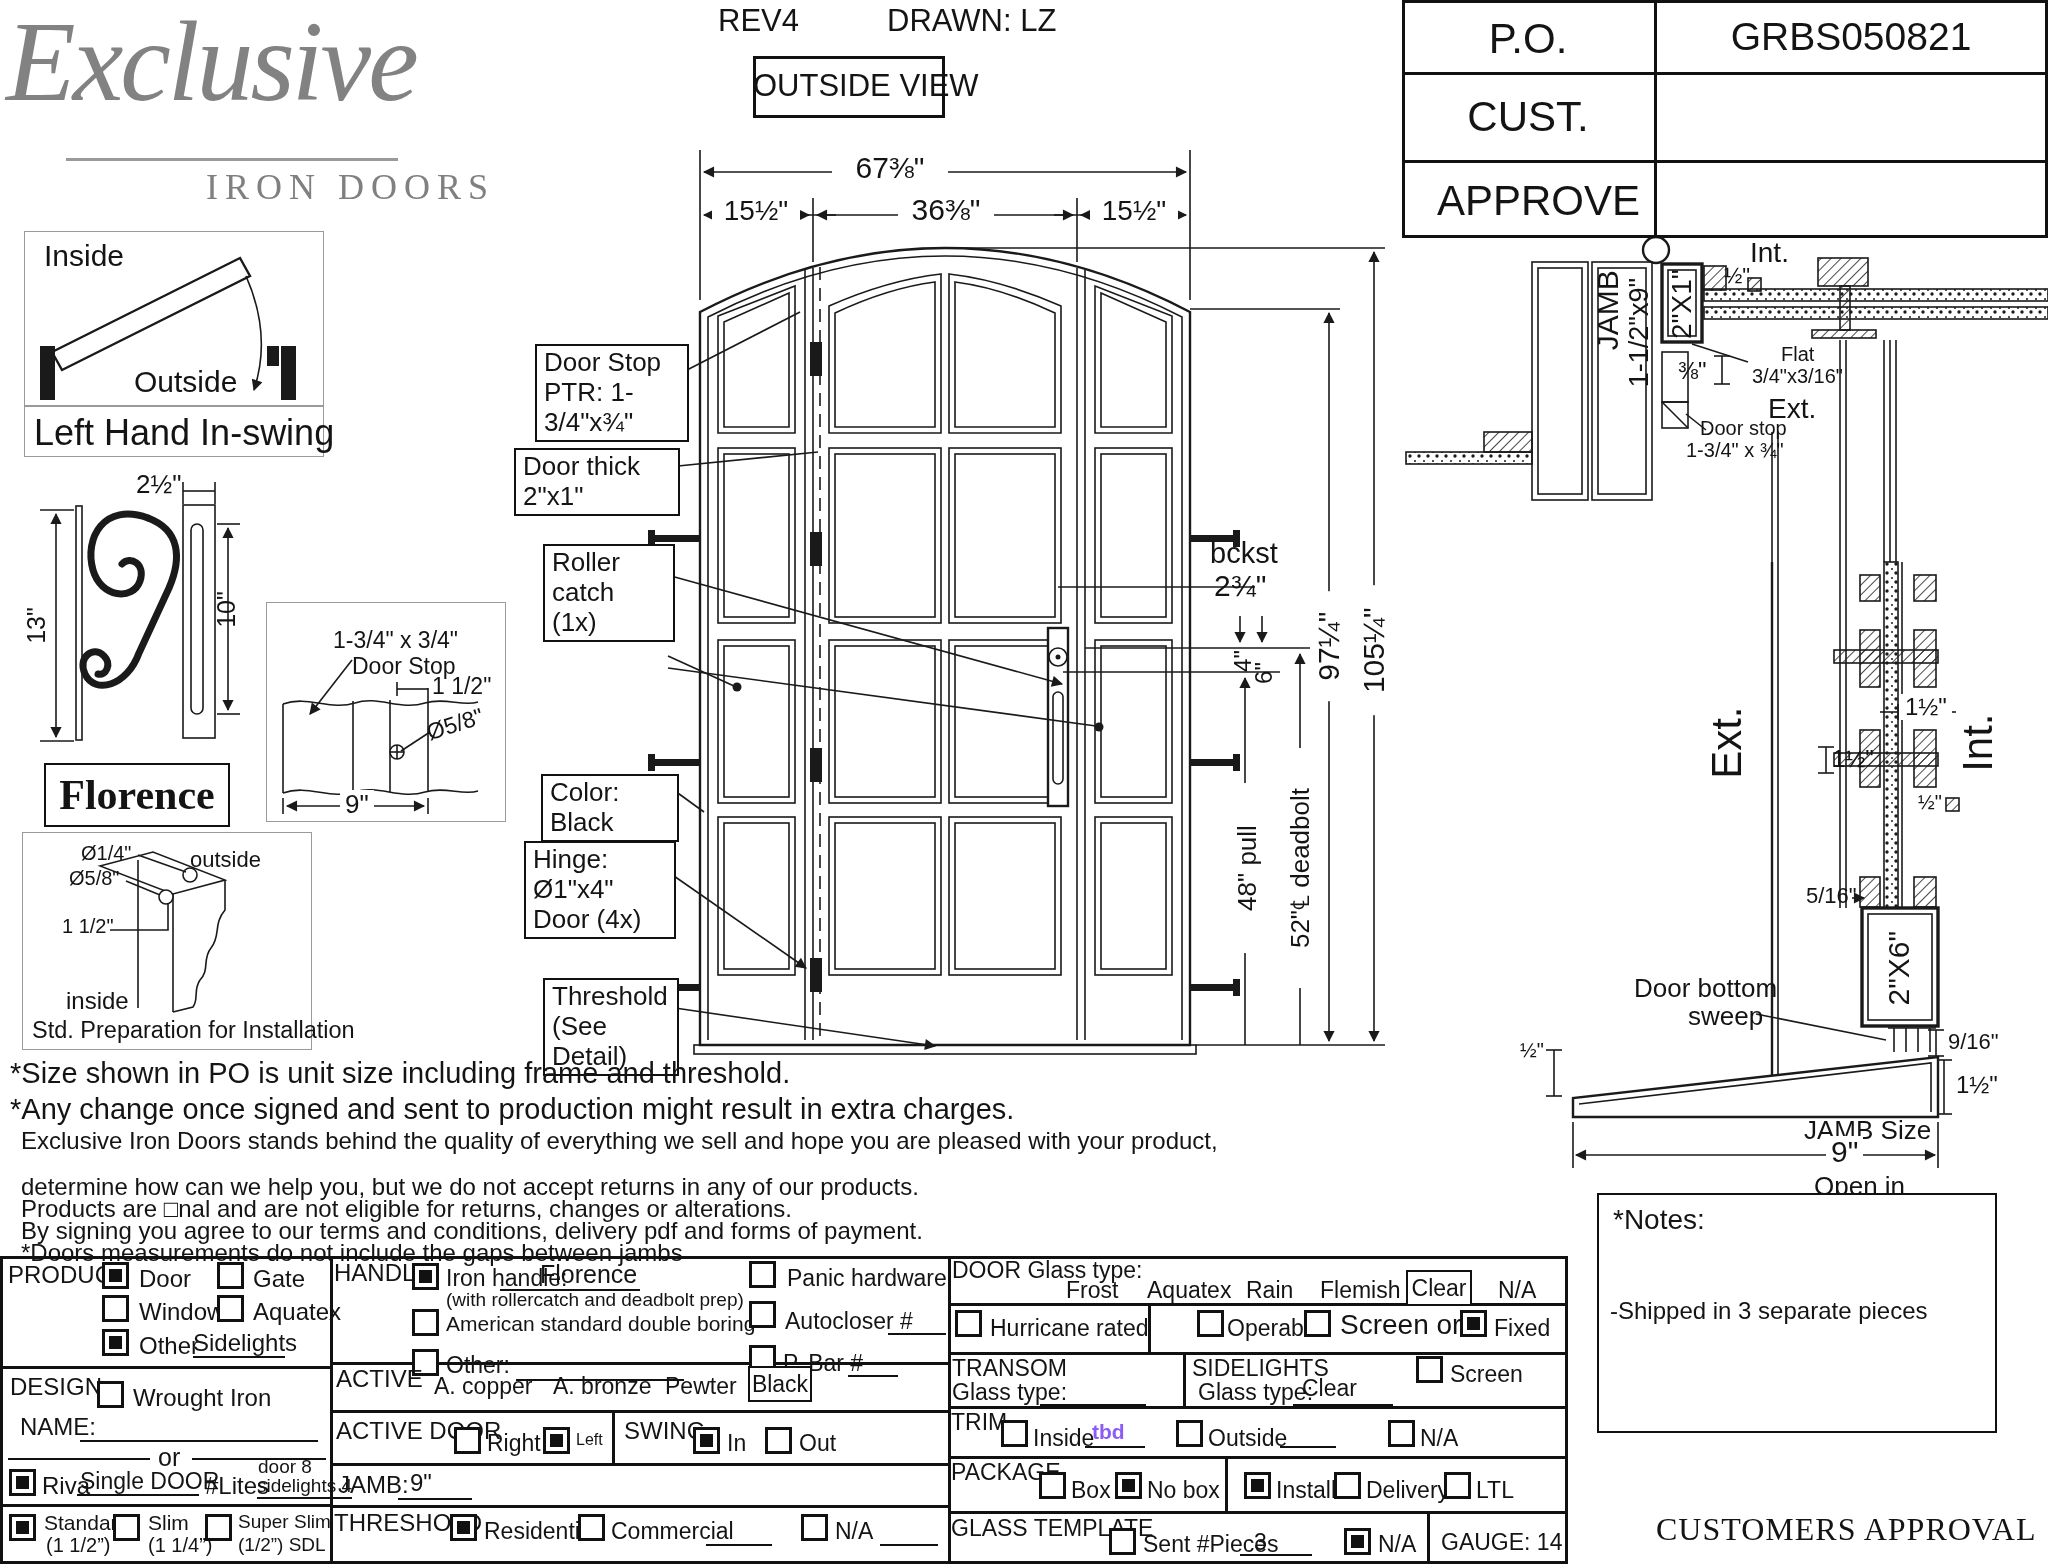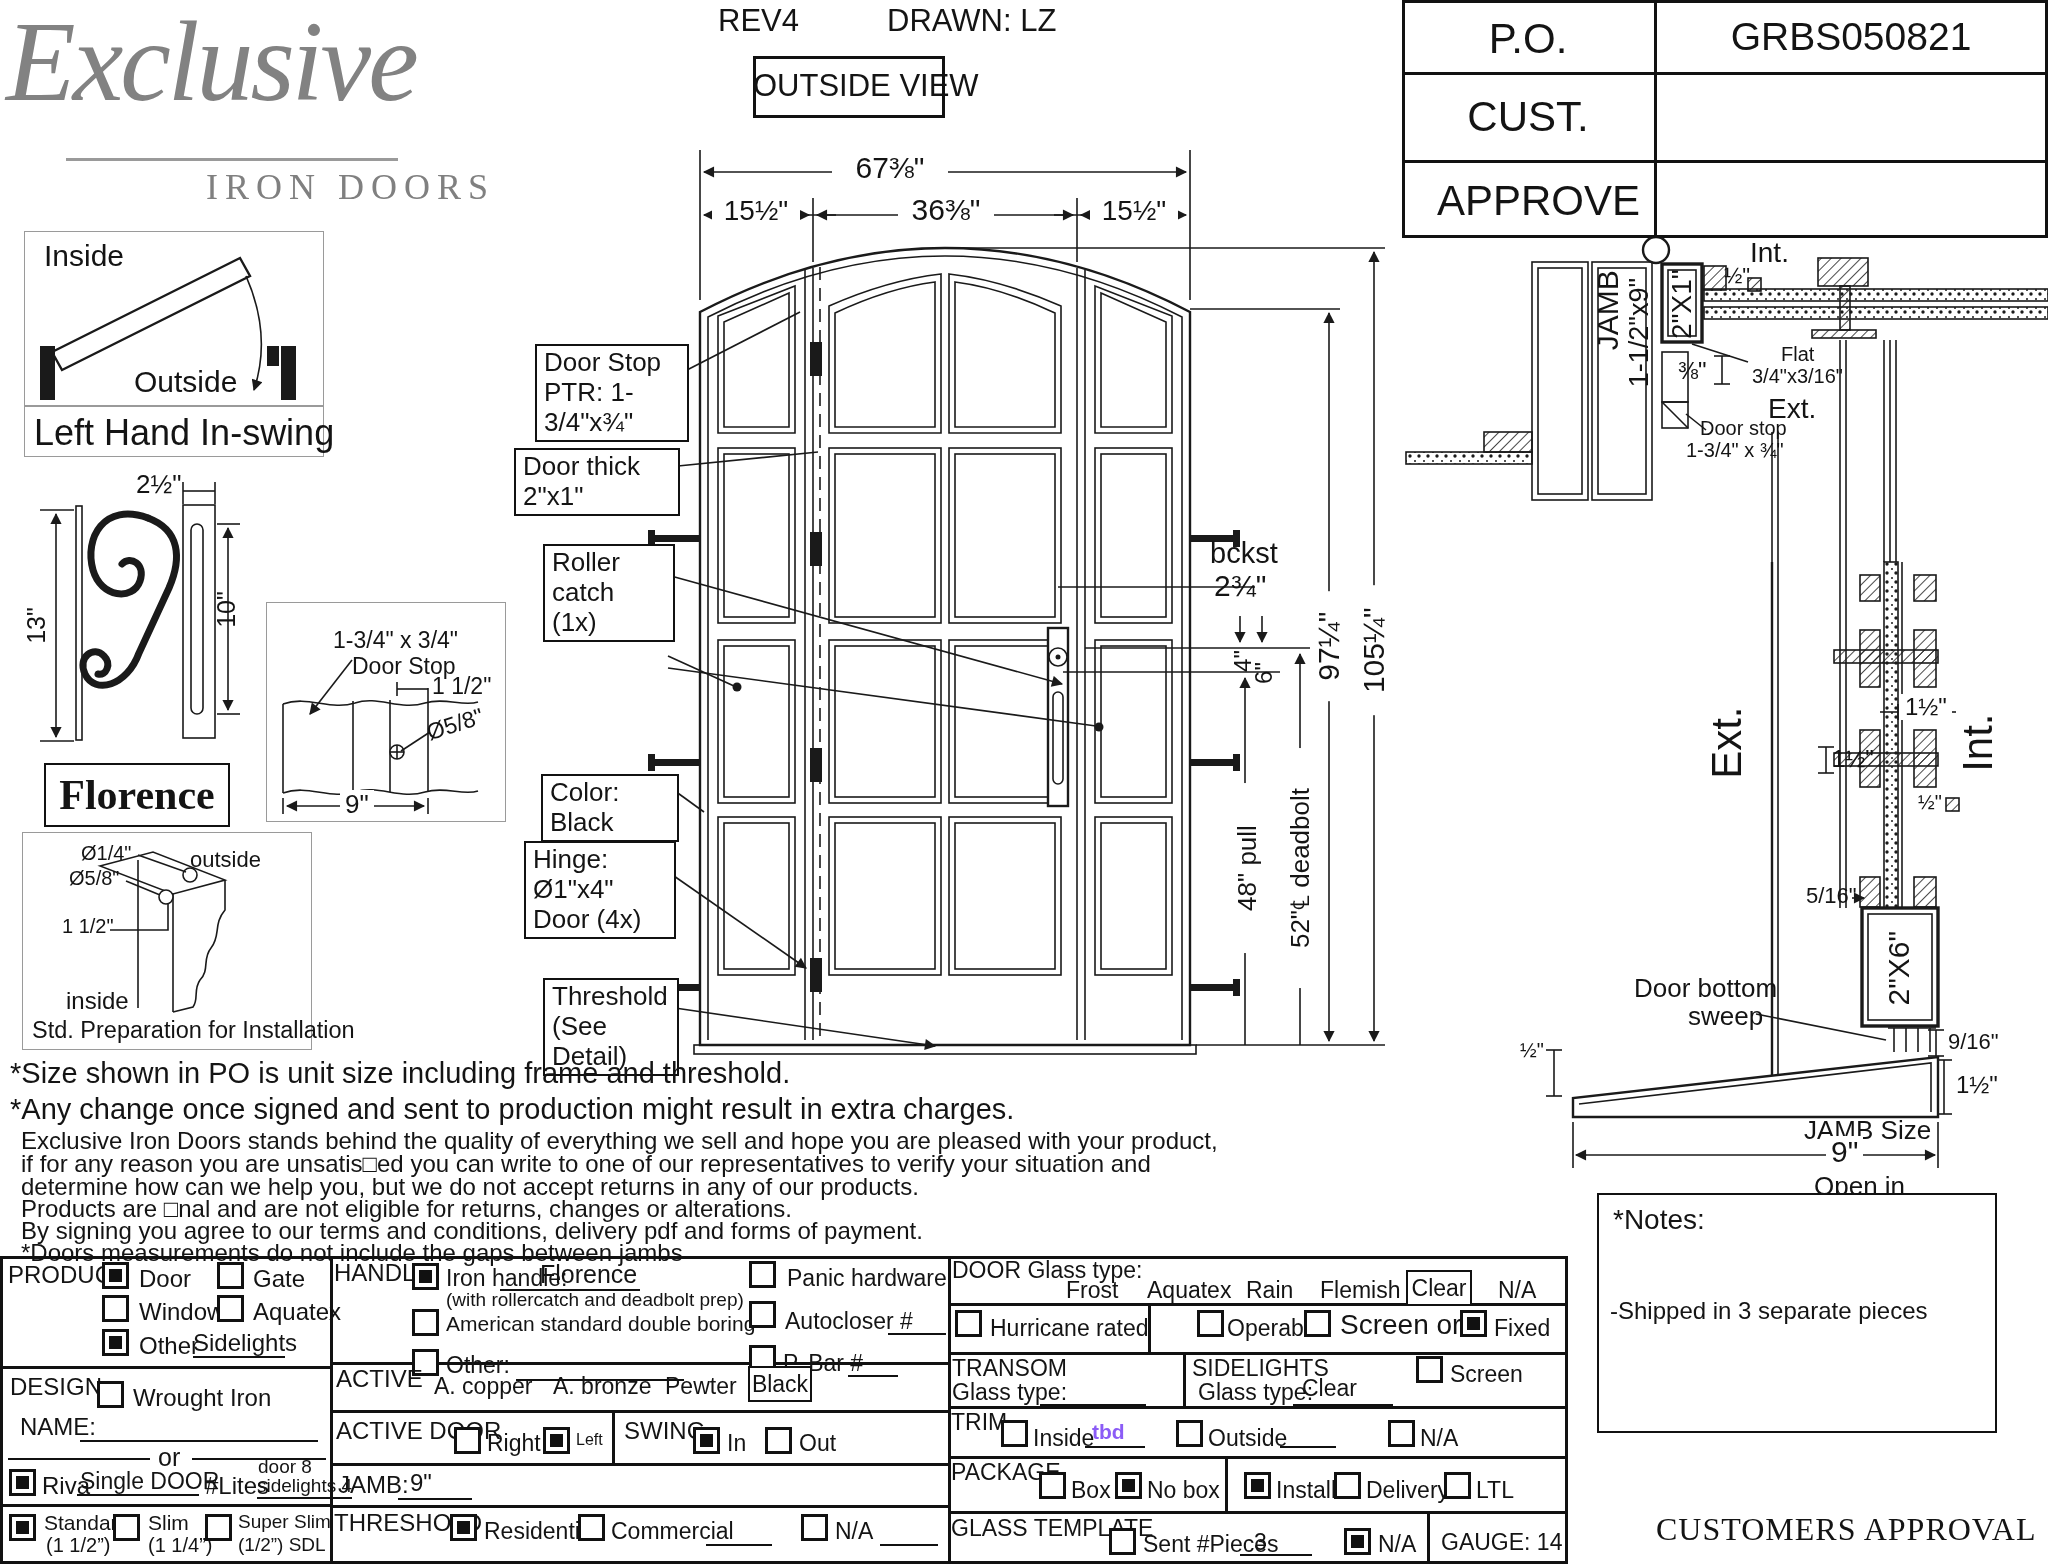--- a/index.html
+++ b/index.html
@@ -408,21 +408,20 @@
 <div class="t wbg" style="left:1826px;top:1136px;font-size:30px">9"</div>
 <div class="t" style="left:1814px;top:1172px;font-size:26px">Open in</div>
 
 <div class="bx" style="left:1597px;top:1193px;width:400px;height:240px"></div>
 <div class="t" style="left:1613px;top:1205px;font-size:28px">*Notes:</div>
 <div class="t" style="left:1610px;top:1298px;font-size:24px">-Shipped in 3 separate pieces</div>
 
 <div class="t" style="left:10px;top:1058px;font-size:29px">*Size shown in PO is unit size including frame and threshold.</div>
 <div class="t" style="left:10px;top:1094px;font-size:29px">*Any change once signed and sent to production might result in extra charges.</div>
 <div class="t" style="left:21px;top:1128px;font-size:24px">Exclusive Iron Doors stands behind the quality of everything we sell and hope you are pleased with your product,</div>
-<div class="t" style="left:21px;top:1151px;font-size:24px">if for any reason you are unsatis□ed you can write to one of our representatives to verify your situation and</div>
 <div class="t" style="left:21px;top:1174px;font-size:24px">determine how can we help you, but we do not accept returns in any of our products.</div>
 <div class="t" style="left:21px;top:1196px;font-size:24px">Products are □nal and are not eligible for returns, changes or alterations.</div>
 <div class="t" style="left:21px;top:1218px;font-size:24px">By signing you agree to our terms and conditions, delivery pdf and forms of payment.</div>
 <div class="t" style="left:21px;top:1240px;font-size:24px">*Doors measurements do not include the gaps between jambs</div>
 
 <div class="bx" style="left:0;top:1256px;width:1568px;height:308px;border-width:3px;background:transparent"></div>
 <div class="vl" style="left:330px;top:1256px;width:3px;height:308px"></div>
 <div class="vl" style="left:948px;top:1256px;width:3px;height:308px"></div>
 <div class="hl" style="left:0;top:1366px;width:330px;height:3px"></div>
 <div class="hl" style="left:0;top:1504px;width:330px;height:3px"></div>

